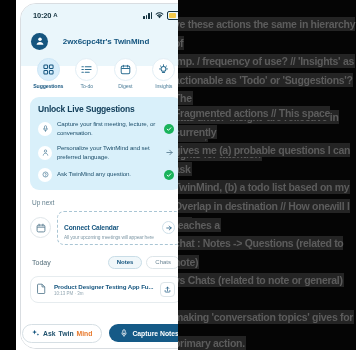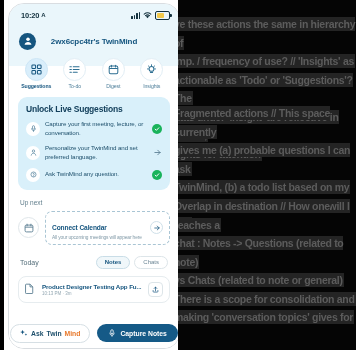--- a/index.html
+++ b/index.html
@@ -6,21 +6,21 @@
   body{
     width:356px;height:350px;overflow:hidden;
     background:#000;
     font-family:"Liberation Sans", sans-serif;
     -webkit-font-smoothing:antialiased;
   }
   .screen{position:relative;width:356px;height:350px;background:#000;}
 
   
   .phone-wrap{
-    position:absolute;left:4px;top:0;width:194px;height:350px;
+    position:absolute;left:16px;top:0;width:194px;height:350px;
     background:#ffffff;
   }
   .phone{
     position:absolute;left:4px;top:3px;width:170px;height:344px;
     background:#ffffff;border:1px solid #d9dde1;border-radius:16px;
     overflow:hidden;
   }
   .phone-inner{
     position:absolute;left:0;top:0;right:0;bottom:0;
     background:linear-gradient(#eaf6fb 0 62px,#ffffff 62px 100%);
@@ -403,26 +403,27 @@
         <span class="np-line">chats, (c) a list of all notes. What will I use</span><br>
         <span class="np-line">first?</span>
       </p>
     </div>
 
     <div class="np-block" style="top:196px;">
       <p class="np-p">
         <span class="np-line">Overlap in destination // How one reaches a</span><br>
         <span class="np-line">chat : Notes -&gt; Questions (related to note)</span><br>
         <span class="np-line">vs Chats (related to note or general)</span><br>
-        <span class="np-line">There is a scope for consolidation and</span><br>
+        <br>
         <span class="np-line">making 'conversation topics' gives for</span><br>
       </p>
     </div>
 
     <div class="np-block" style="top:315px;">
       <p class="np-p">
         <br>
+        <span class="np-line">primary action.</span>
       </p>
     </div>
 
   </div>
 
 </div>
 
 </body></html>

